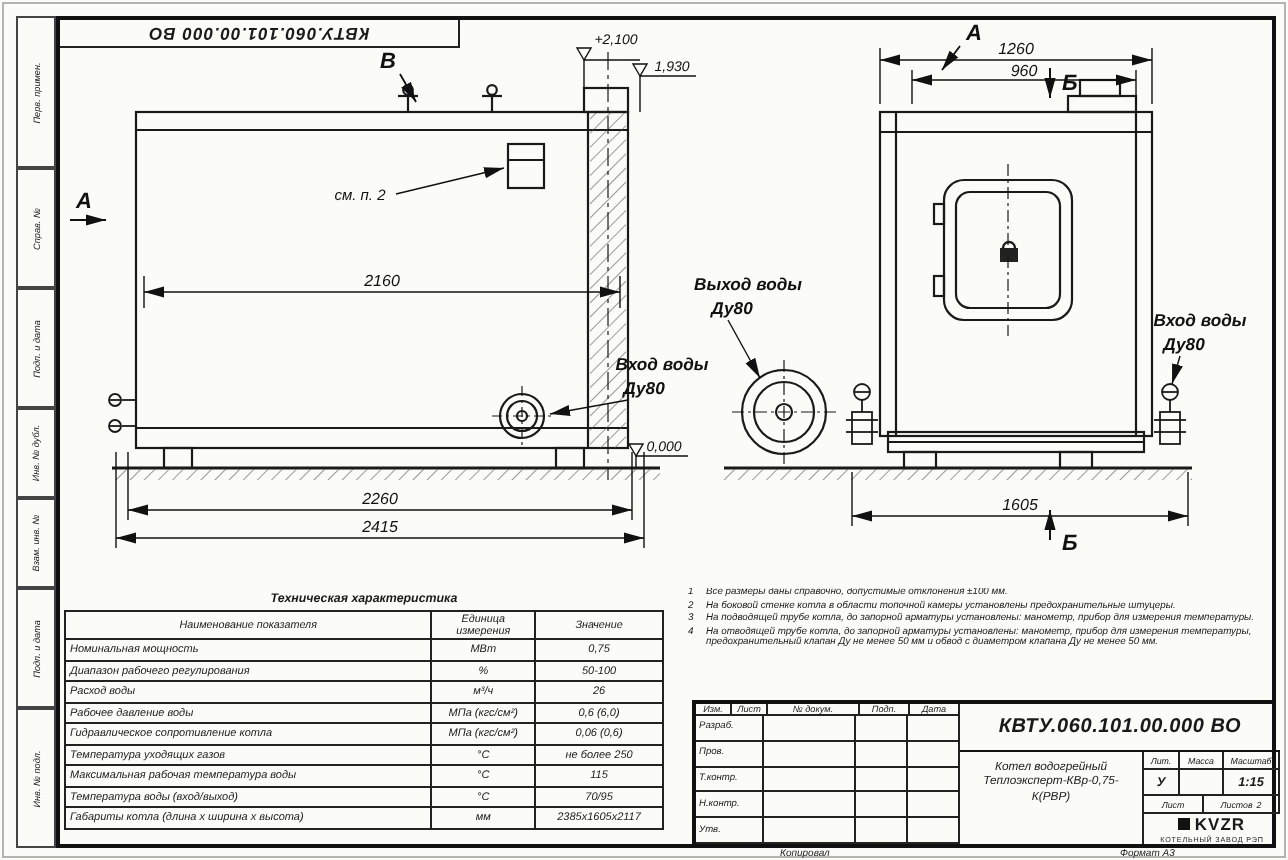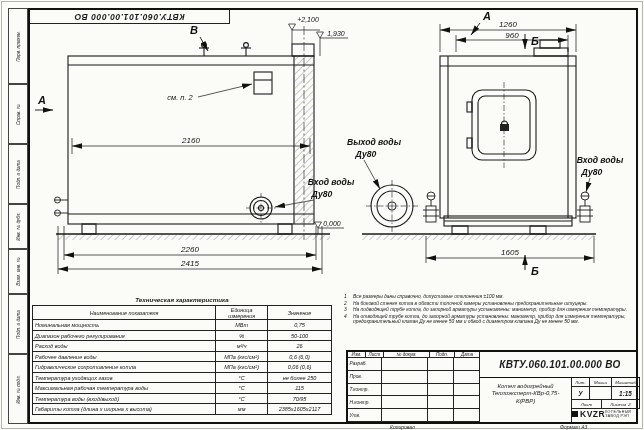--- a/index.html
+++ b/index.html
@@ -56,21 +56,21 @@
   .tb-doc { height:26px; border-bottom:1.2px solid #111; display:flex; align-items:center; justify-content:center; font-size:10px; font-weight:bold; letter-spacing:0.3px; }
   .tb-lower { flex:1; display:flex; }
   .tb-name { width:92px; border-right:0.9px solid #222; font-size:5.9px; text-align:center; padding:5px 3px 0 3px; line-height:1.25; }
   .tb-meta { width:68px; display:flex; flex-direction:column; }
   .mrow3 { display:grid; grid-template-columns:18px 22px 28px; }
   .mrow3 div { border-right:0.7px solid #222; border-bottom:0.7px solid #222; display:flex; align-items:center; justify-content:center; }
   .mhead { height:9px; } .mhead div { font-size:4.4px; }
   .mvals { height:13px; } .mvals div { font-size:6.4px; font-weight:bold; }
   .mrow2 { display:grid; grid-template-columns:30px 38px; height:9px; }
   .mrow2 div { border-right:0.7px solid #222; border-bottom:0.7px solid #222; font-size:4.4px; display:flex; align-items:center; justify-content:center; gap:2px; }
-  .company { flex:1; display:flex; flex-direction:row; align-items:flex-start; justify-content:center; }
+  .company { flex:1; display:flex; flex-direction:column; align-items:center; justify-content:center; }
   .logo-row { display:flex; align-items:center; gap:2px; font-style:normal; }
   .logo-sq { width:6px; height:6px; background:#111; display:inline-block; }
   .logo-abbr { font-size:8.5px; font-weight:bold; letter-spacing:0.5px; }
   .company-name { font-size:3.6px; letter-spacing:0.4px; margin-top:1px; font-style:normal; }
 
   .below-frame { position:absolute; top:424px; font-size:5px; font-style:italic; color:#222; }
 </style>
 </head>
 <body>
 

